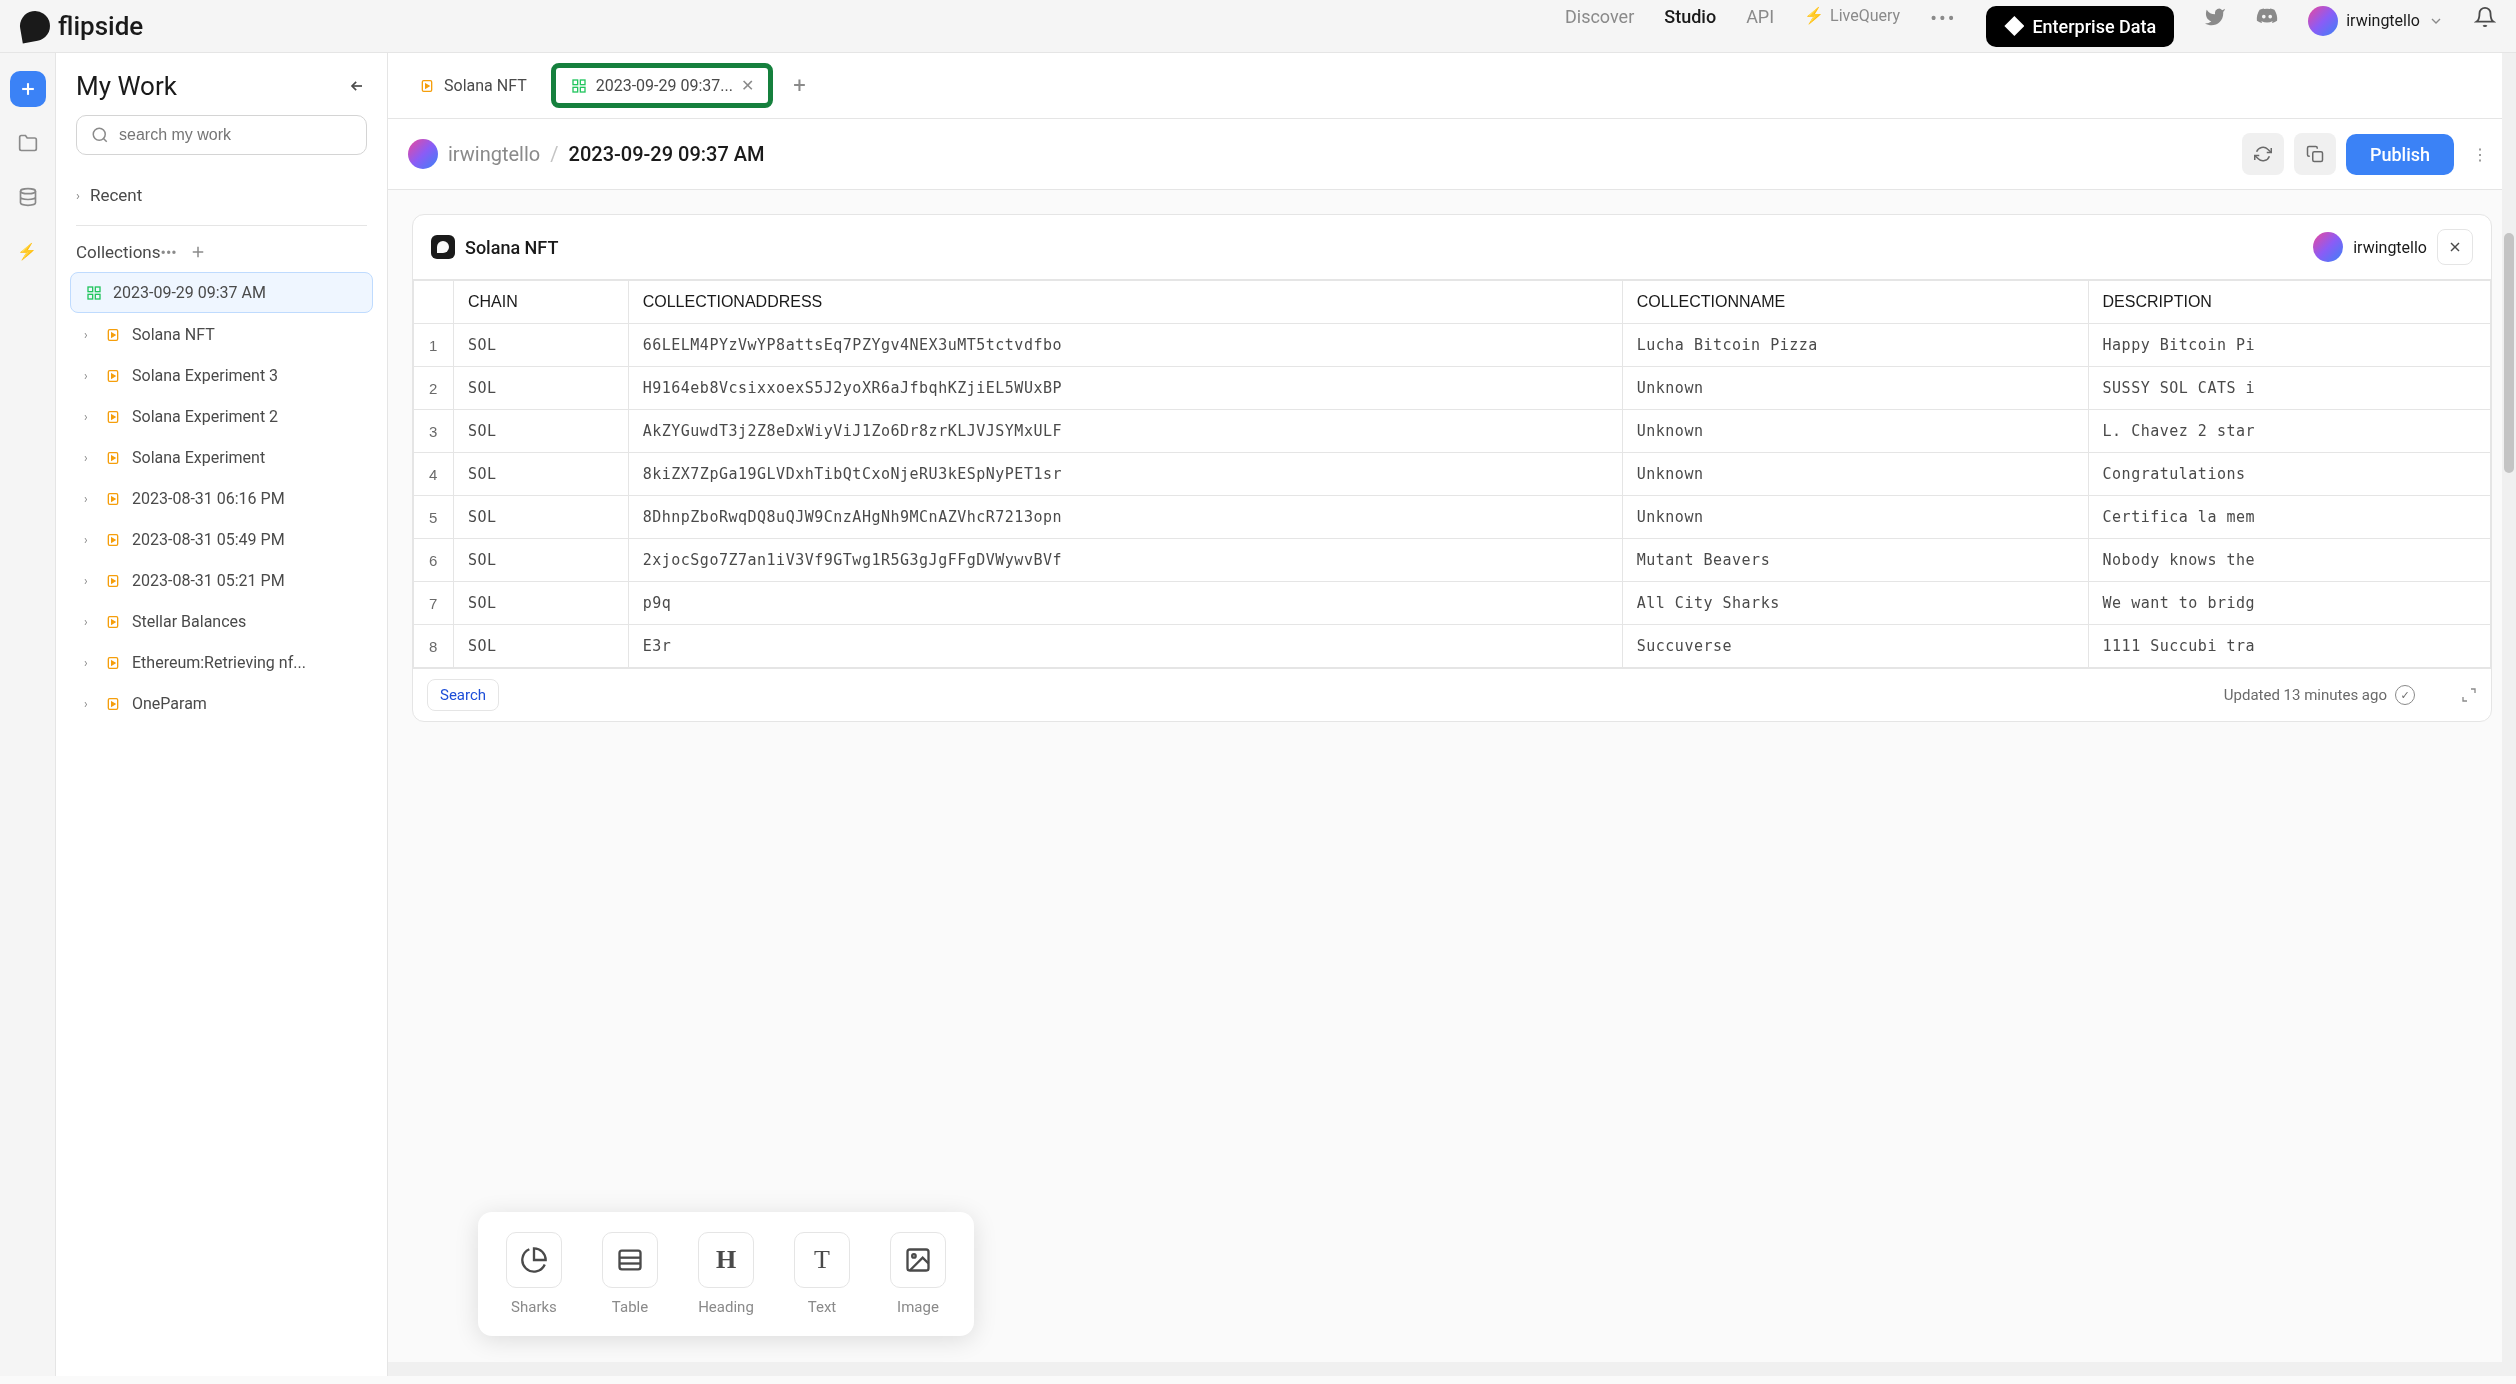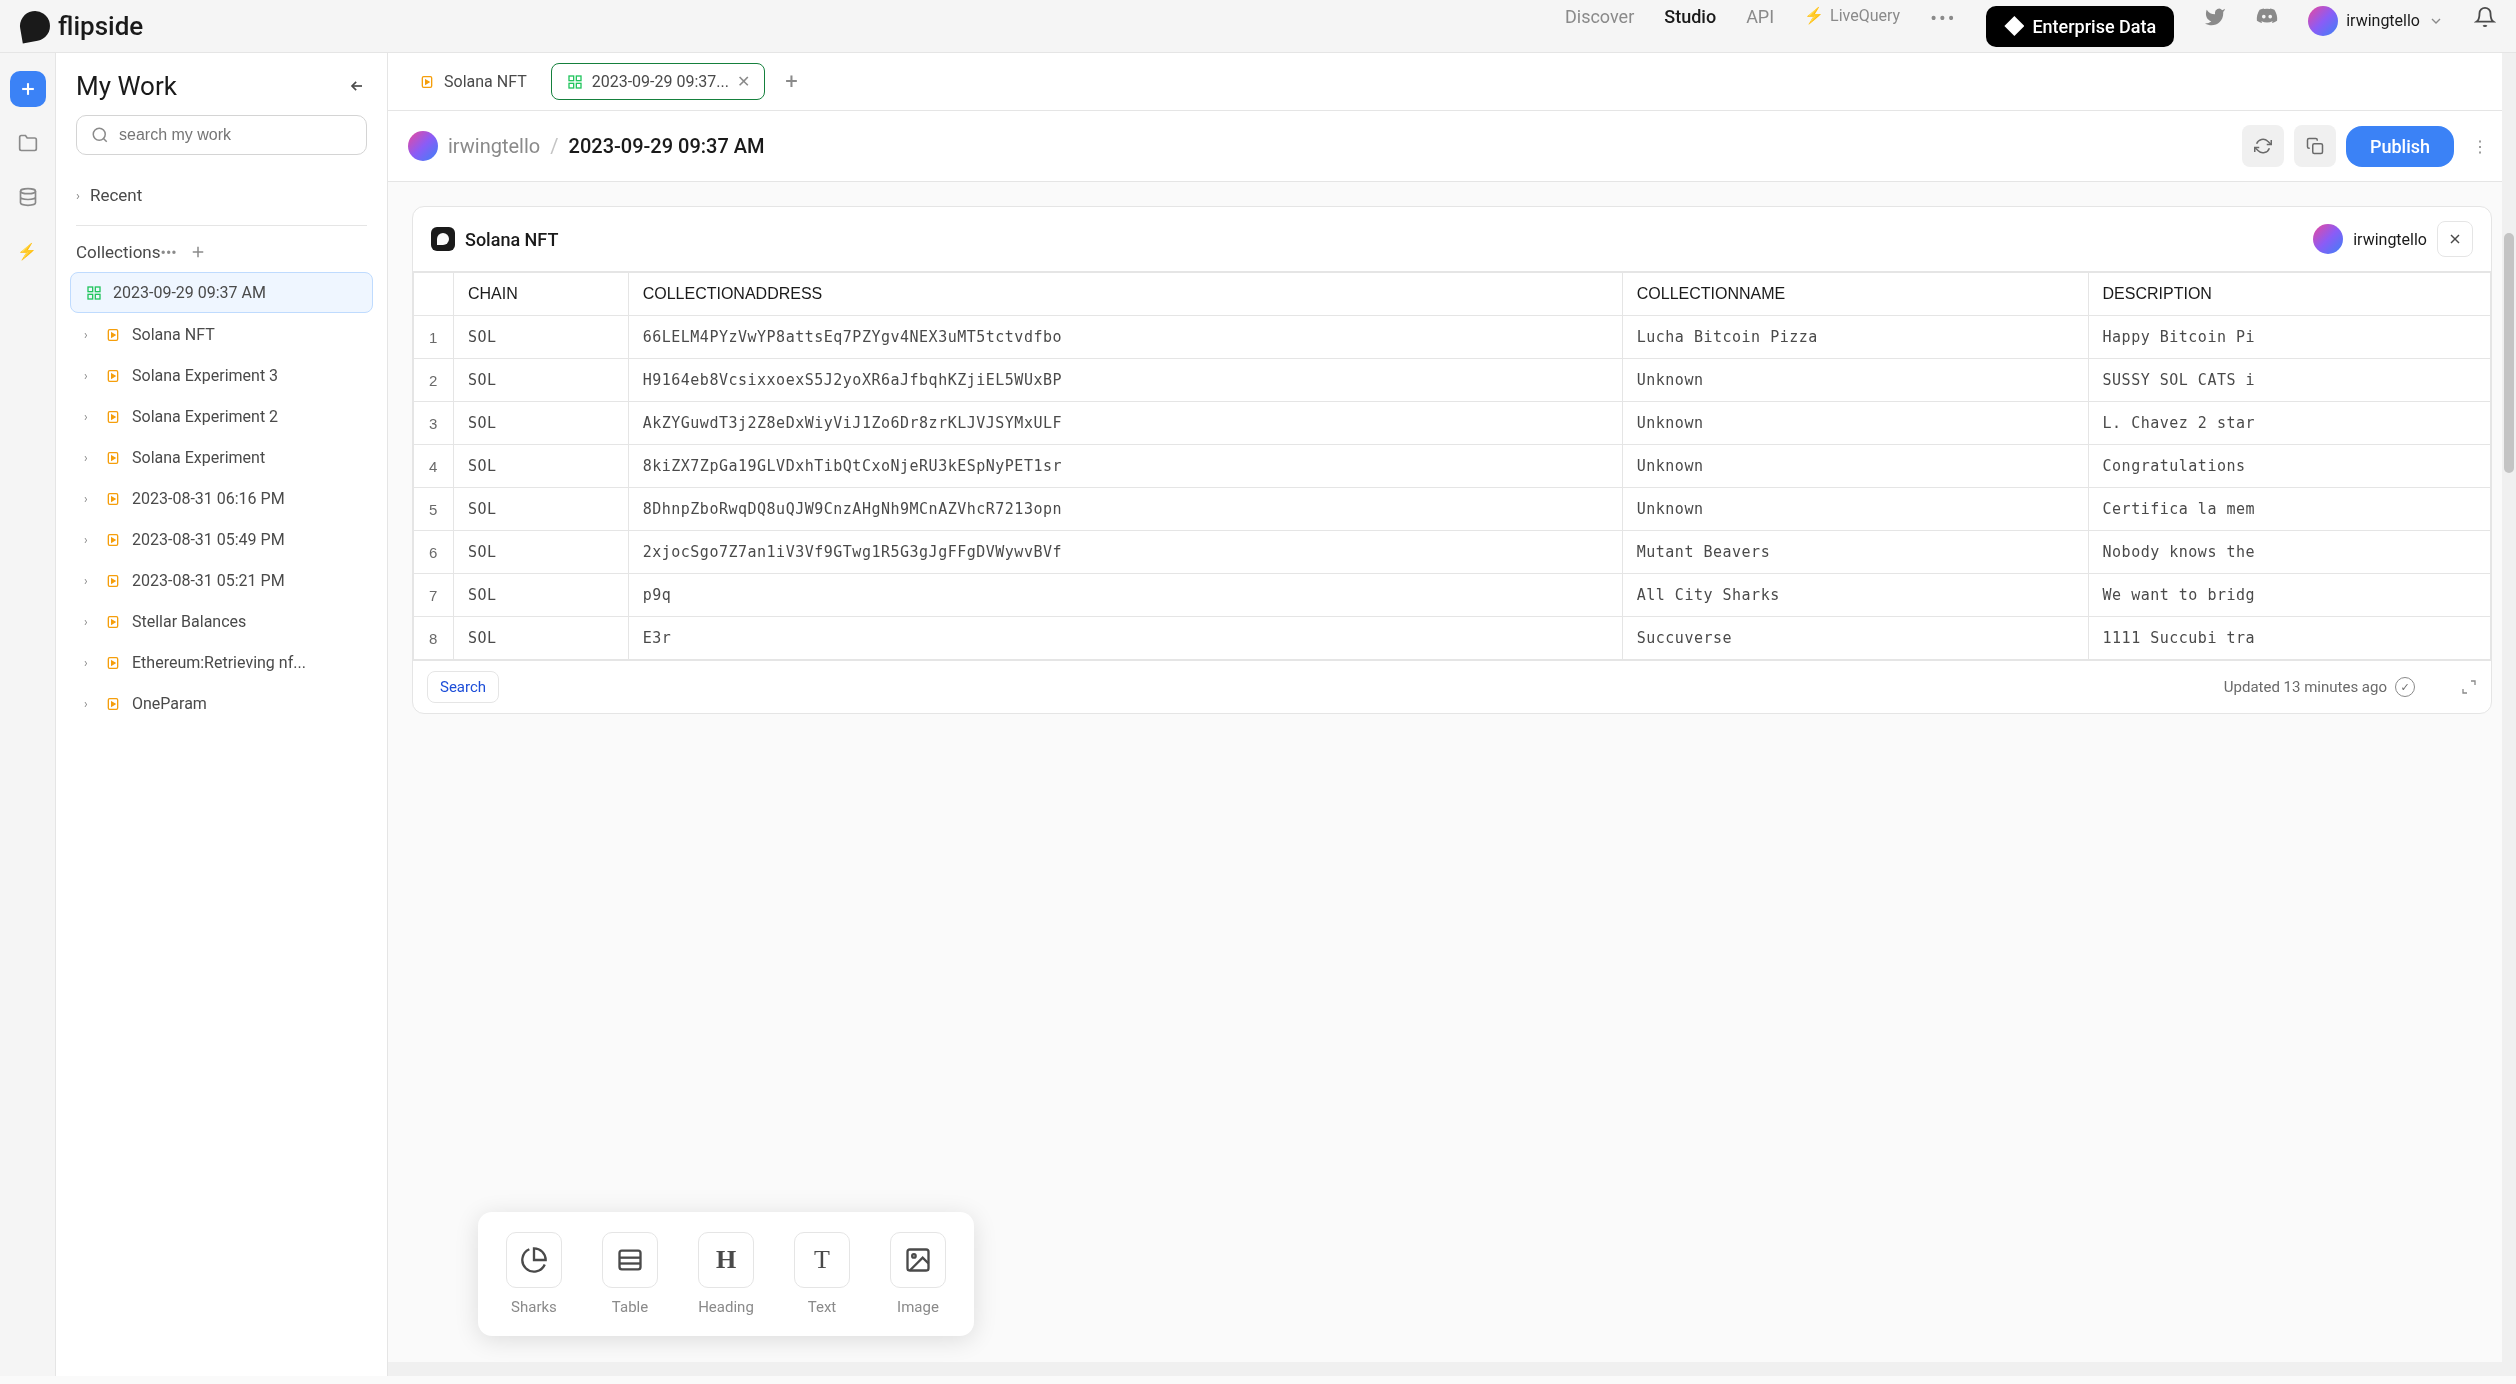--- a/index.html
+++ b/index.html
@@ -44,33 +44,33 @@
 .coll-item { display: flex; align-items: center; gap: 10px; padding: 10px 14px; margin: 2px 14px; border-radius: 8px; cursor: pointer; font-size: 16px; color: #4a4a4a; }
 .coll-item.selected { background: #eff6ff; border: 1px solid #bfdbfe; }
 .coll-item .chev { font-size: 12px; color: #8a8a8a; width: 10px; }
 .coll-icon { width: 18px; height: 18px; display: inline-flex; align-items: center; justify-content: center; }
 .dash-icon { color: #22c55e; }
 .file-icon { color: #f59e0b; }
 
 .content { flex: 1; display: flex; flex-direction: column; background: #fff; position: relative; }
 .tabs { display: flex; align-items: center; gap: 10px; padding: 10px 16px; border-bottom: 1px solid #e5e5e5; }
 .tab { display: flex; align-items: center; gap: 8px; padding: 8px 14px; border-radius: 8px; font-size: 16px; color: #4a4a4a; cursor: pointer; }
-.tab.active-tab { border: 1px solid #15803d; }
+.tab.active-tab { border: 5px solid #15803d; }
 .tab-close { color: #8a8a8a; cursor: pointer; }
 .add-tab { color: #8a8a8a; font-size: 22px; cursor: pointer; padding: 0 10px; }
 
 .breadcrumb-bar { display: flex; align-items: center; justify-content: space-between; padding: 14px 20px; border-bottom: 1px solid #e5e5e5; }
 .breadcrumb { display: flex; align-items: center; gap: 10px; font-size: 20px; }
 .bc-avatar { width: 30px; height: 30px; border-radius: 50%; background: linear-gradient(135deg, #ec4899, #8b5cf6, #3b82f6); }
 .bc-user { color: #8a8a8a; }
 .bc-sep { color: #c4c4c4; }
 .bc-title { color: #1a1a1a; font-weight: 500; }
 .bc-actions { display: flex; align-items: center; gap: 10px; }
 .icon-btn { width: 42px; height: 42px; background: #f0f0f0; border-radius: 8px; display: flex; align-items: center; justify-content: center; color: #6a6a6a; cursor: pointer; }
-.publish-btn { background: #3b82f6; color: #fff; padding: 10px 24px; border-radius: 16px; font-size: 18px; font-weight: 500; cursor: pointer; }
+.publish-btn { background: #3b82f6; color: #fff; padding: 10px 24px; border-radius: 10px; font-size: 18px; font-weight: 500; cursor: pointer; }
 .menu-dots { color: #8a8a8a; cursor: pointer; padding: 0 8px; }
 
 .canvas { flex: 1; padding: 24px; overflow: auto; position: relative; background: #fafafa; }
 .panel { background: #fff; border: 1px solid #e5e5e5; border-radius: 12px; overflow: hidden; }
 .panel-header { display: flex; align-items: center; justify-content: space-between; padding: 14px 18px; }
 .panel-title { display: flex; align-items: center; gap: 10px; font-size: 18px; font-weight: 500; }
 .panel-logo { width: 24px; height: 24px; background: #1a1a1a; border-radius: 6px; display: flex; align-items: center; justify-content: center; }
 .panel-logo::after { content: ""; width: 12px; height: 12px; background: #fafafa; border-radius: 50% 50% 50% 0; }
 .panel-user { display: flex; align-items: center; gap: 10px; }
 .close-btn { width: 36px; height: 36px; border: 1px solid #e5e5e5; border-radius: 8px; display: flex; align-items: center; justify-content: center; color: #4a4a4a; cursor: pointer; }

